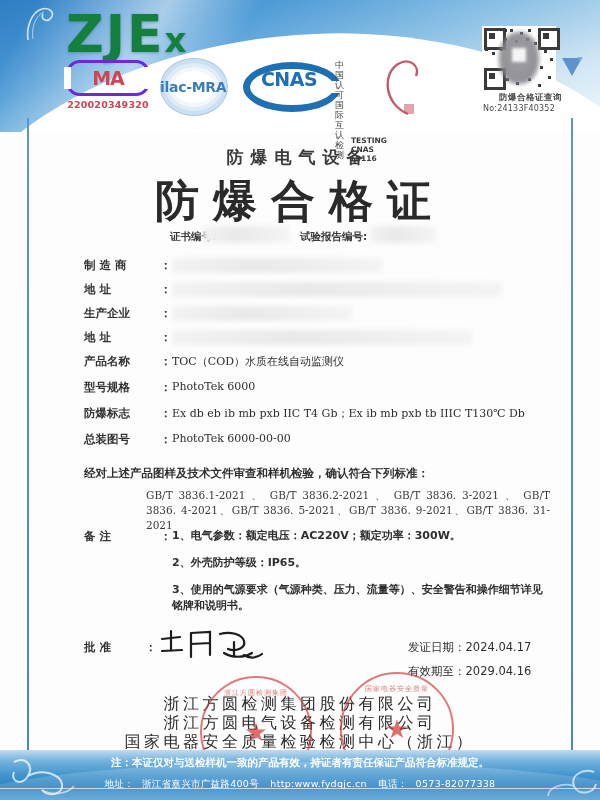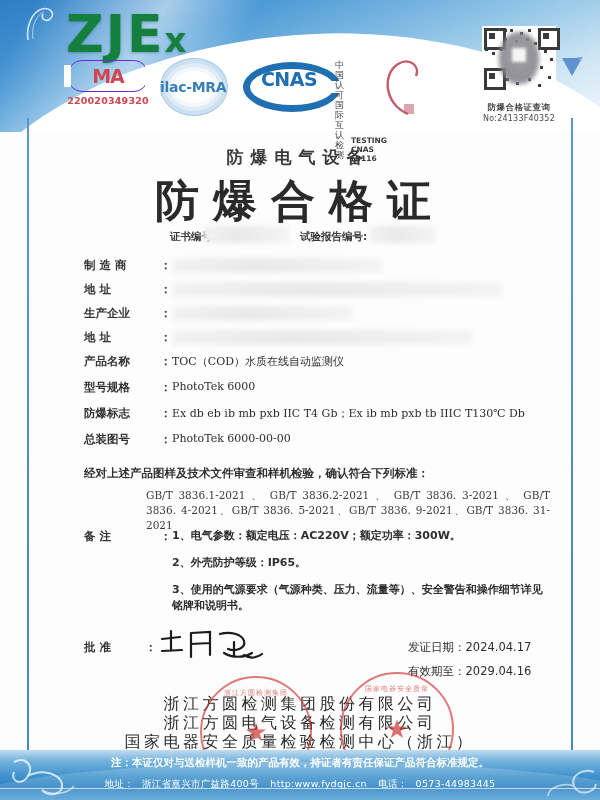--- a/index.html
+++ b/index.html
@@ -38,21 +38,21 @@
   }
   .zjex .x{font-size:34px;}
   .corner-curl{
     position:absolute;left:24px;top:6px;width:34px;height:36px;z-index:5;opacity:.85;
   }
 
   
   .logos{position:absolute;left:0;top:58px;width:600px;height:62px;z-index:6;}
   .cma{position:absolute;left:62px;top:2px;width:92px;text-align:center;}
   .cma-badge{
-    width:78px;height:30px;margin:0 auto;border:1px solid #6d28d9;border-radius:14px;
+    width:78px;height:30px;margin:0 auto;border:3px solid #6d28d9;border-radius:14px;
     display:flex;align-items:center;justify-content:center;
     font-weight:bold;font-size:19px;color:#cf4652;letter-spacing:-1px;
     position:relative;
   }
   .cma-badge::before,.cma-badge::after{
     content:"";position:absolute;top:4px;width:7px;height:22px;background:#fff;
   }
   .cma-badge::before{left:-5px;}
   .cma-badge::after{right:-5px;}
   .cma-num{font-size:9.5px;color:#cf4652;font-weight:bold;margin-top:3px;letter-spacing:.2px;}
@@ -94,21 +94,21 @@
   .qr-img{width:74px;height:66px;margin:0 auto;position:relative;background:#fff;}
   .qr-cell{position:absolute;background:#3a3a3a;}
   .qr-blur{
     position:absolute;left:17px;top:6px;width:40px;height:52px;border-radius:48% 48% 46% 46%;
     background:radial-gradient(ellipse at 50% 45%,rgba(150,150,155,.92),rgba(120,120,128,.86));
     filter:blur(2.2px);
   }
   .qr-blur-core{
     position:absolute;left:30px;top:22px;width:14px;height:14px;background:rgba(255,255,255,.9);filter:blur(1.6px);
   }
-  .qr-cap{font-size:8.5px;color:#4a4a4a;margin-top:10px;letter-spacing:.5px;font-weight:bold;}
+  .qr-cap{font-size:8.5px;color:#4a4a4a;margin-top:0;letter-spacing:.5px;font-weight:bold;text-align:right;}
   .qr-no{font-size:8px;color:#4a4a4a;letter-spacing:.2px;}
 
   
   .frame-l{position:absolute;left:27px;top:118px;width:2px;height:645px;background:linear-gradient(#5e93cf,#4a86c8);}
   .frame-r{position:absolute;left:571px;top:118px;width:2px;height:645px;background:linear-gradient(#5e93cf,#4a86c8);}
   .frame-tip-r{position:absolute;left:560px;top:56px;width:24px;height:22px;}
   .frame-tip-l{position:absolute;left:18px;top:56px;width:24px;height:22px;}
 
   
   .title-sub{
@@ -432,16 +432,16 @@
     <svg class="curl-r" viewBox="0 0 60 36">
       <path d="M54 6 C42 2 30 10 34 20 C38 30 54 28 56 18" fill="none" stroke="#ffffff" stroke-width="2" opacity=".8"></path>
       <path d="M34 20 C22 16 8 22 8 30" fill="none" stroke="#ffffff" stroke-width="1.6" opacity=".7"></path>
     </svg>
   </div>
 
   <div class="note">注：本证仅对与送检样机一致的产品有效，持证者有责任保证产品符合标准规定。</div>
   <div class="addr">
     <span>地址：</span><span>浙江省嘉兴市广益路400号</span>
     <span>http:www.fydqjc.cn</span>
-    <span>电话：</span><span>0573-44983445</span>
+    <span>电话：</span><span>0573-82077338</span>
   </div>
 
 </div>
 
 </body></html>

